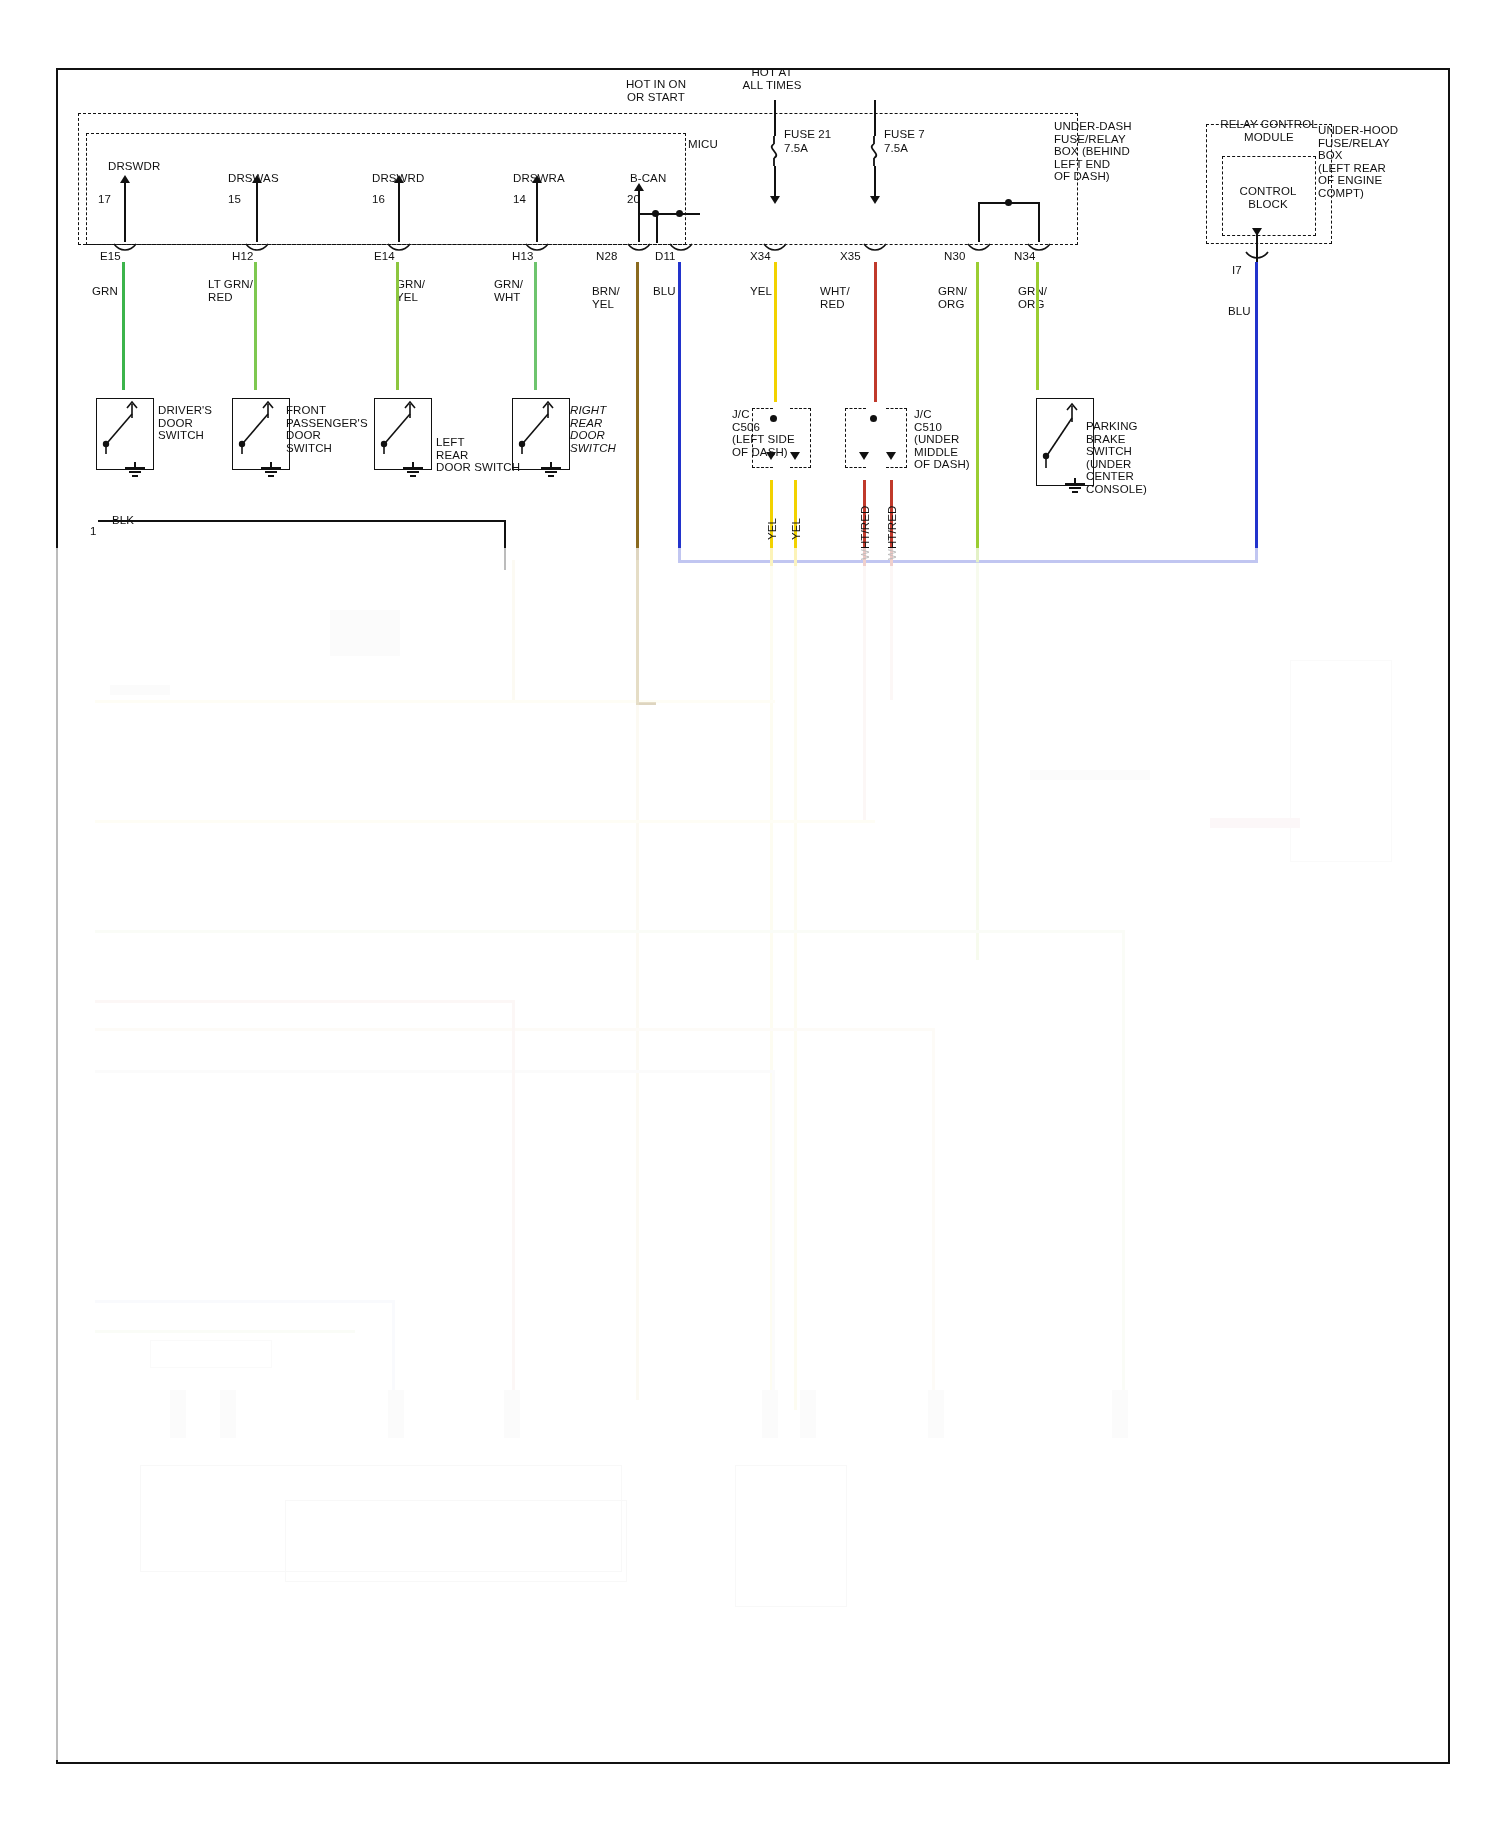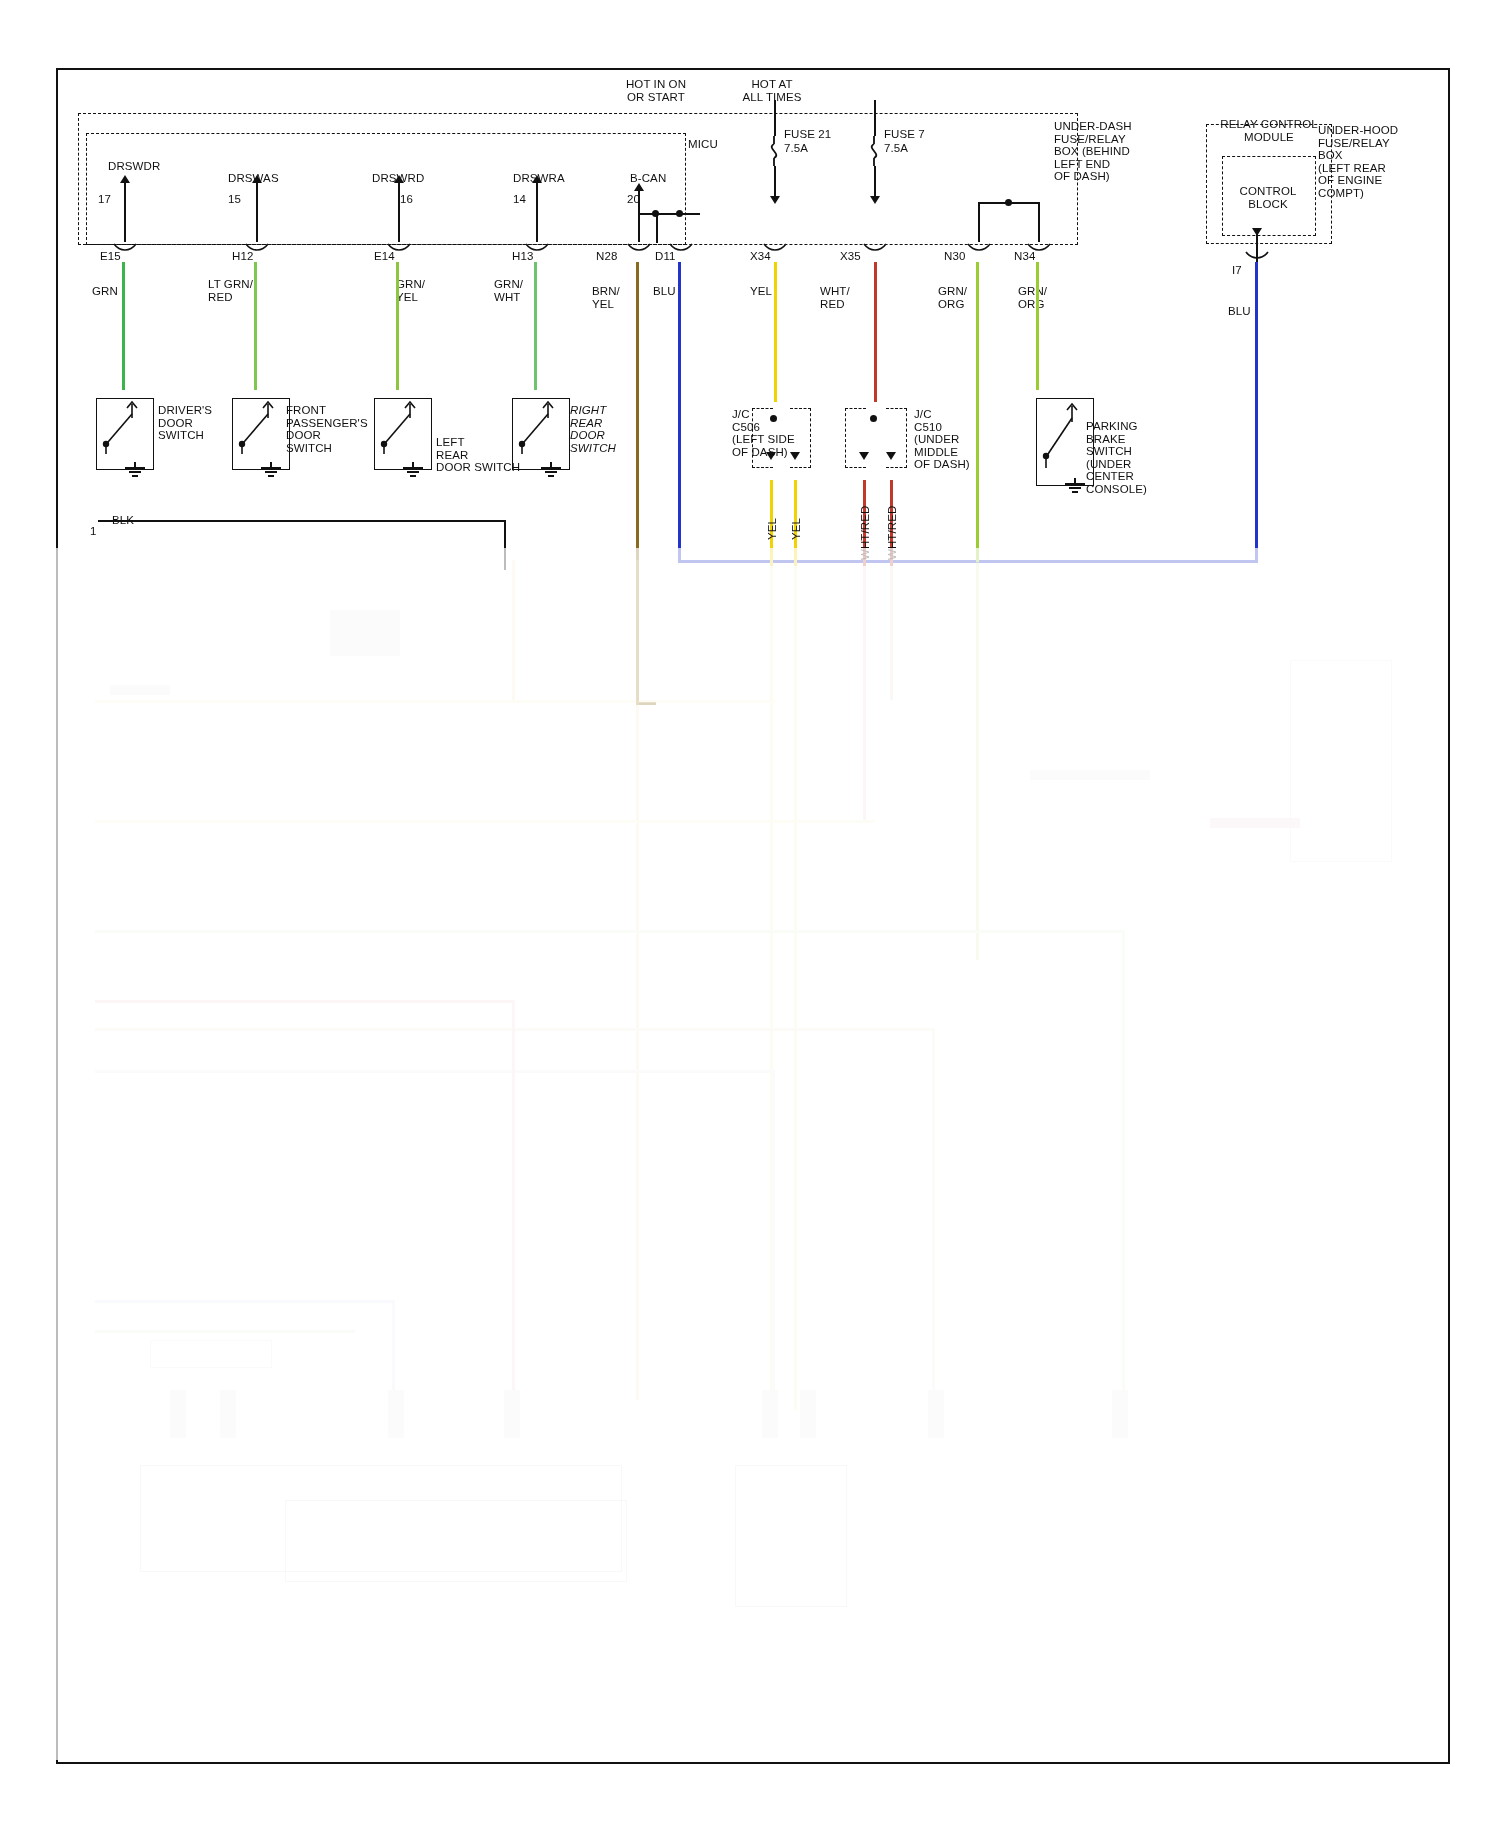--- a/index.html
+++ b/index.html
@@ -28,21 +28,21 @@
 </head>
 <body>
 
 <div id="page">
 
   <div id="sheet"></div>
 
   <div class="lbl c" style="left:596px;top:78px;width:120px;">HOT IN ON
 OR START</div>
 
-  <div class="lbl c" style="left:712px;top:78px;width:120px;">HOT AT
+  <div class="lbl c" style="left:712px;top:66px;width:120px;">HOT AT
 ALL TIMES</div>
 
   <div class="dash" style="left:78px;top:113px;width:998px;height:130px;"></div>
 
   <div class="dash" style="left:86px;top:133px;width:598px;height:110px;"></div>
   <div class="lbl" style="left:688px;top:138px;">MICU</div>
   <div class="lbl" style="left:1054px;top:120px;">UNDER-DASH
 FUSE/RELAY
 BOX (BEHIND
 LEFT END
@@ -62,21 +62,21 @@
 COMPT)</div>
 
   <div class="lbl" style="left:108px;top:160px;">DRSWDR</div>
   <div class="lbl" style="left:228px;top:172px;">DRSWAS</div>
   <div class="lbl" style="left:372px;top:172px;">DRSWRD</div>
   <div class="lbl" style="left:513px;top:172px;">DRSWRA</div>
   <div class="lbl" style="left:630px;top:172px;">B-CAN</div>
 
   <div class="lbl" style="left:98px;top:193px;">17</div>
   <div class="lbl" style="left:228px;top:193px;">15</div>
-  <div class="lbl" style="left:372px;top:193px;margin-left:28px;">16</div>
+  <div class="lbl" style="left:372px;top:193px;">16</div>
   <div class="lbl" style="left:513px;top:193px;">14</div>
   <div class="lbl" style="left:627px;top:193px;">20</div>
 
   <div class="vline" style="left:124px;top:182px;height:60px;"></div>
   <div class="arrowup" style="left:120px;top:175px;"></div>
   <div class="vline" style="left:256px;top:182px;height:60px;"></div>
   <div class="arrowup" style="left:252px;top:175px;"></div>
   <div class="vline" style="left:398px;top:182px;height:60px;"></div>
   <div class="arrowup" style="left:394px;top:175px;"></div>
   <div class="vline" style="left:536px;top:182px;height:60px;"></div>

